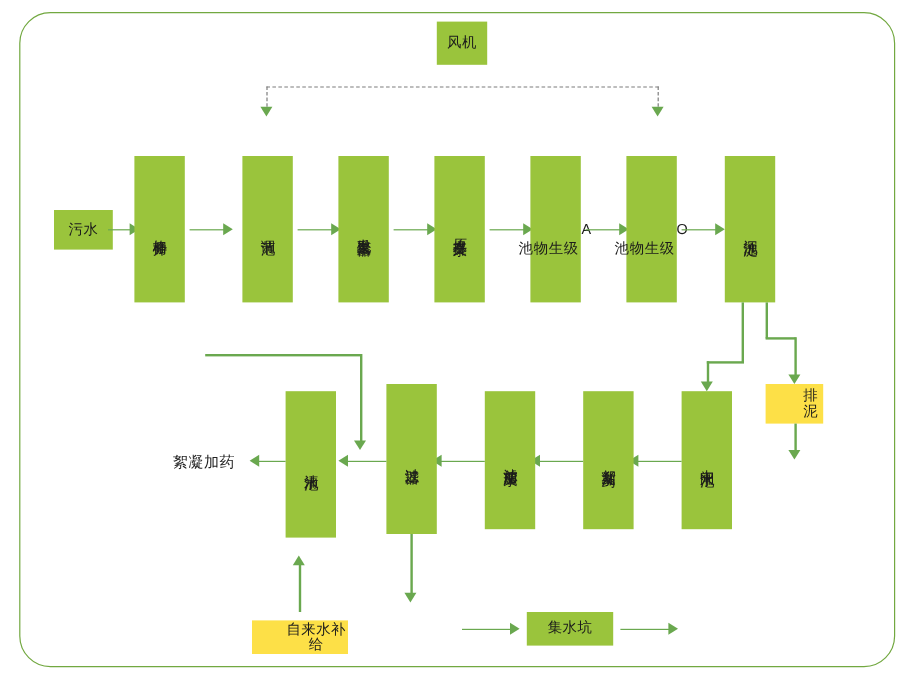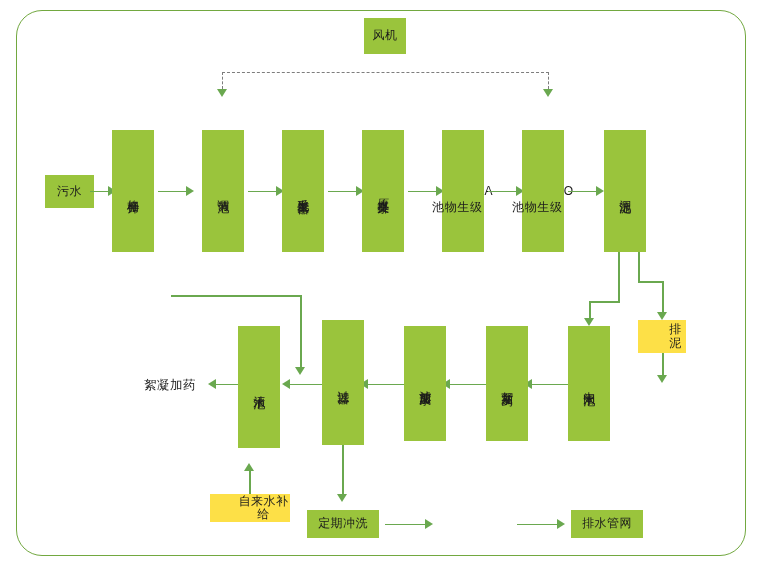--- a/index.html
+++ b/index.html
@@ -231,35 +231,32 @@
     <span class="txt">絮凝加药</span>
   </div>
 
   <div class="hline" style="left:171px; top:295px; width:130px;"></div>
   <div class="vline" style="left:300px; top:295px; height:73px;"></div>
   <div class="arrow down" style="left:295px; top:367px;"></div>
 
   <div class="vline" style="left:249px; top:470px; height:40px;"></div>
   <div class="arrow up" style="left:244px; top:463px;"></div>
 
-  <div class="node dark" style="left:210px; top:494px; width:80px; height:28px;">
+  <div class="node dark" style="left:210px; top:517px; width:80px; height:28px;">
     <span class="txt">自来水补给</span>
   </div>
 
   <div class="vline" style="left:342px; top:445px; height:50px;"></div>
   <div class="arrow down" style="left:337px; top:494px;"></div>
 
-  <div class="node" style="left:307px; top:510px; width:72px; height:28px;">
-    <span class="txt">定期冲洗</span>
-  </div>
 
   <div class="hline" style="left:385px; top:523.5px; width:44px;"></div>
   <div class="arrow right" style="left:425px; top:519px;"></div>
 
+  <div class="node" style="left:439px; top:510px; width:72px; height:28px;">
+    <span class="txt">集水坑</span>
+  </div>
 
   <div class="hline" style="left:517px; top:523.5px; width:44px;"></div>
   <div class="arrow right" style="left:557px; top:519px;"></div>
 
-  <div class="node" style="left:571px; top:510px; width:72px; height:28px;">
-    <span class="txt">排水管网</span>
-  </div>
 
 </div>
 
 </body></html>

